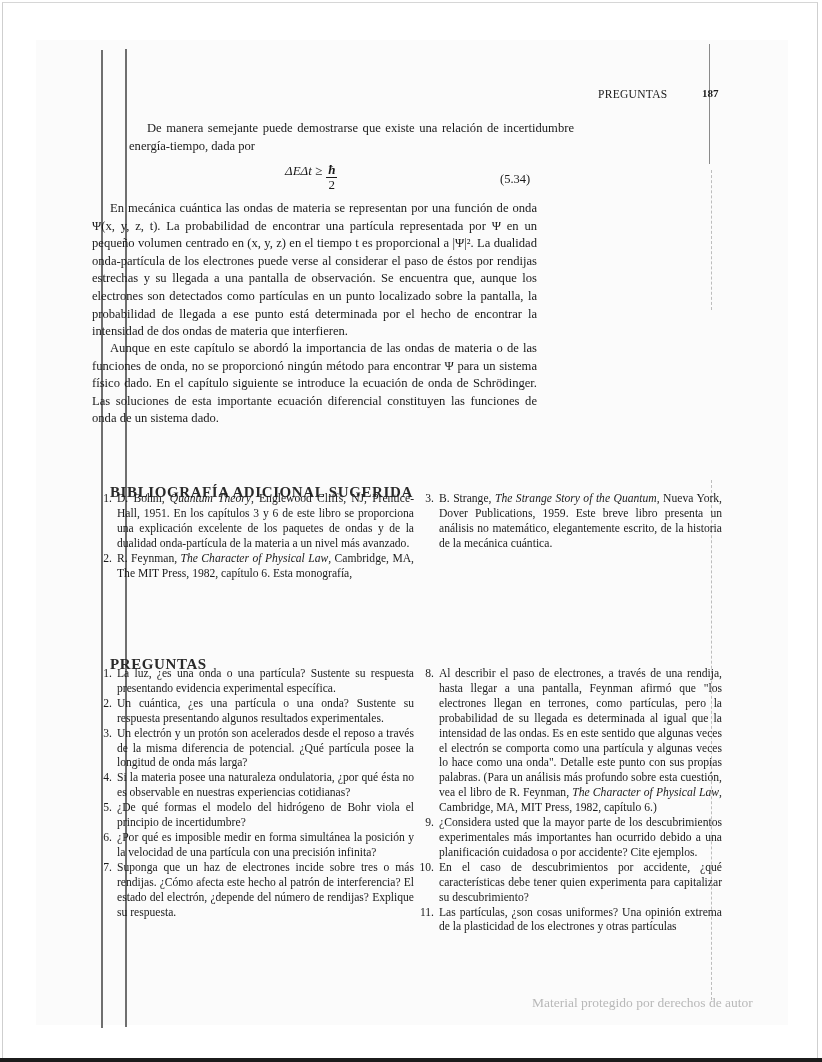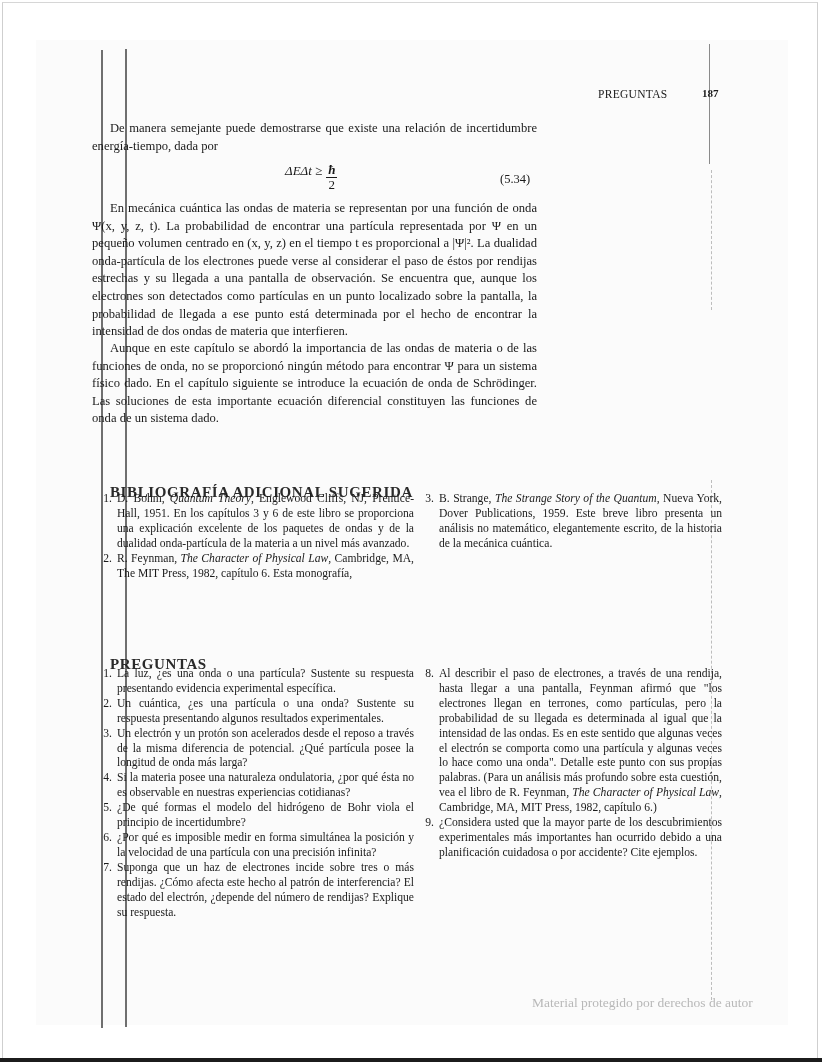--- a/index.html
+++ b/index.html
@@ -36,21 +36,21 @@
 <div class="scan"></div>
 <div class="vline l1"></div>
 <div class="vline l2"></div>
 <div class="vline r"></div>
 <div class="vdash" style="top:170px;height:140px;"></div>
 <div class="vdash" style="top:480px;height:520px;"></div>
 
 <div class="running-head">PREGUNTAS</div>
 <div class="page-num">187</div>
 
-<div class="p" style="top:120px;"><span class="ind"></span><span>De manera semejante puede demostrarse que existe una relación de incertidumbre energía-tiempo, dada por</span></div>
+<div class="p" style="top:120px;margin-left:37px;"><span class="ind"></span><span>De manera semejante puede demostrarse que existe una relación de incertidumbre energía-tiempo, dada por</span></div>
 
 <div class="eq">
   <span>ΔEΔt ≥</span>
   <span class="frac">
     <span class="num">ħ</span>
     <span>2</span>
   </span>
 </div>
 <div class="eqnum">(5.34)</div>
 
@@ -112,16 +112,24 @@
 
 <div class="col" style="top:667px;left:415px;width:307px;">
   <div class="item">
       <span class="n">8.</span>
       <span class="t"><span>Al describir el paso de electrones, a través de una rendija, hasta llegar a una pantalla, Feynman afirmó que "los electrones llegan en terrones, como partículas, pero la probabilidad de su llegada es determinada al igual que la intensidad de las ondas. Es en este sentido que algunas veces el electrón se comporta como una partícula y algunas veces lo hace como una onda". Detalle este punto con sus propias palabras. (Para un análisis más profundo sobre esta cuestión, vea el libro de R. Feynman, </span><i>The Character of Physical Law</i><span>, Cambridge, MA, MIT Press, 1982, capítulo 6.)</span></span>
     </div>
   <div class="item">
       <span class="n">9.</span>
       <span class="t">¿Considera usted que la mayor parte de los descubrimientos experimentales más importantes han ocurrido debido a una planificación cuidadosa o por accidente? Cite ejemplos.</span>
     </div>
+  <div class="item">
+      <span class="n">10.</span>
+      <span class="t">En el caso de descubrimientos por accidente, ¿qué características debe tener quien experimenta para capitalizar su descubrimiento?</span>
+    </div>
+  <div class="item">
+      <span class="n">11.</span>
+      <span class="t">Las partículas, ¿son cosas uniformes? Una opinión extrema de la plasticidad de los electrones y otras partículas</span>
+    </div>
 </div>
 
 <div class="watermark">Material protegido por derechos de autor</div>
 <div class="bottom-bar"></div>
 
 </body></html>

